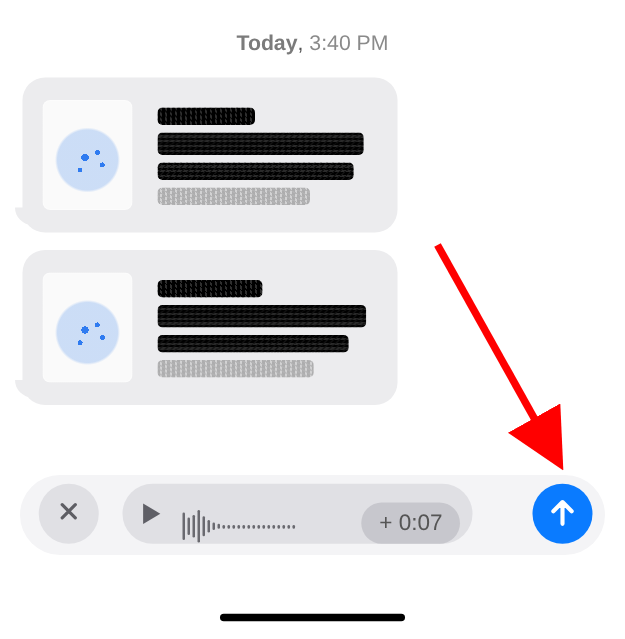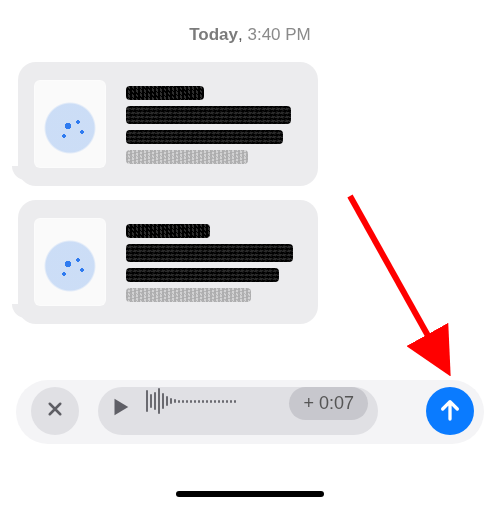--- a/index.html
+++ b/index.html
@@ -31,21 +31,21 @@
     repeating-linear-gradient(30deg,#888 0 1px,transparent 1px 3px),
     repeating-linear-gradient(90deg,#7a7a7a 0 2px,#bdbdbd 2px 4px);opacity:.55}
   #b1{top:62px}
   #b2{top:200px}
 
   .recbar{position:absolute;left:16px;right:16px;top:380px;height:64px;background:#f4f4f6;border-radius:32px}
   .cancel{position:absolute;left:15px;top:7px;width:48px;height:48px;border-radius:24px;background:#e0e0e4;display:flex;align-items:center;justify-content:center}
   .cancel svg{width:18px;height:18px}
   .cancel path{stroke:#5e5e64;stroke-width:3.4;stroke-linecap:round;fill:none}
 
-  .mid{position:absolute;left:82px;top:7px;width:280px;height:48px;border-radius:24px;background:#e0e0e4;display:flex;align-items:flex-start}
+  .mid{position:absolute;left:82px;top:7px;width:280px;height:48px;border-radius:24px;background:#e0e0e4;display:flex;align-items:flex-end}
   .play{width:44px;height:44px;display:flex;align-items:center;justify-content:center}
   .play svg{width:22px;height:22px}
   .wave{width:110px;height:28px;display:flex;align-items:center;gap:2px;padding-left:4px}
   .wave span{display:inline-block;width:2px;background:#6a6a70;border-radius:1px}
   .dur{margin-left:auto;margin-right:10px;padding:6px 14px;border-radius:18px;background:#c7c7cd;color:#555;font-size:18px;font-weight:500}
 
   .send{position:absolute;right:10px;top:7px;width:48px;height:48px;border-radius:24px;background:#0a7bff;display:flex;align-items:center;justify-content:center}
   .send svg{width:22px;height:24px}
 
   .home{position:absolute;left:50%;transform:translateX(-50%);bottom:14px;width:148px;height:6px;background:#000;border-radius:4px}

